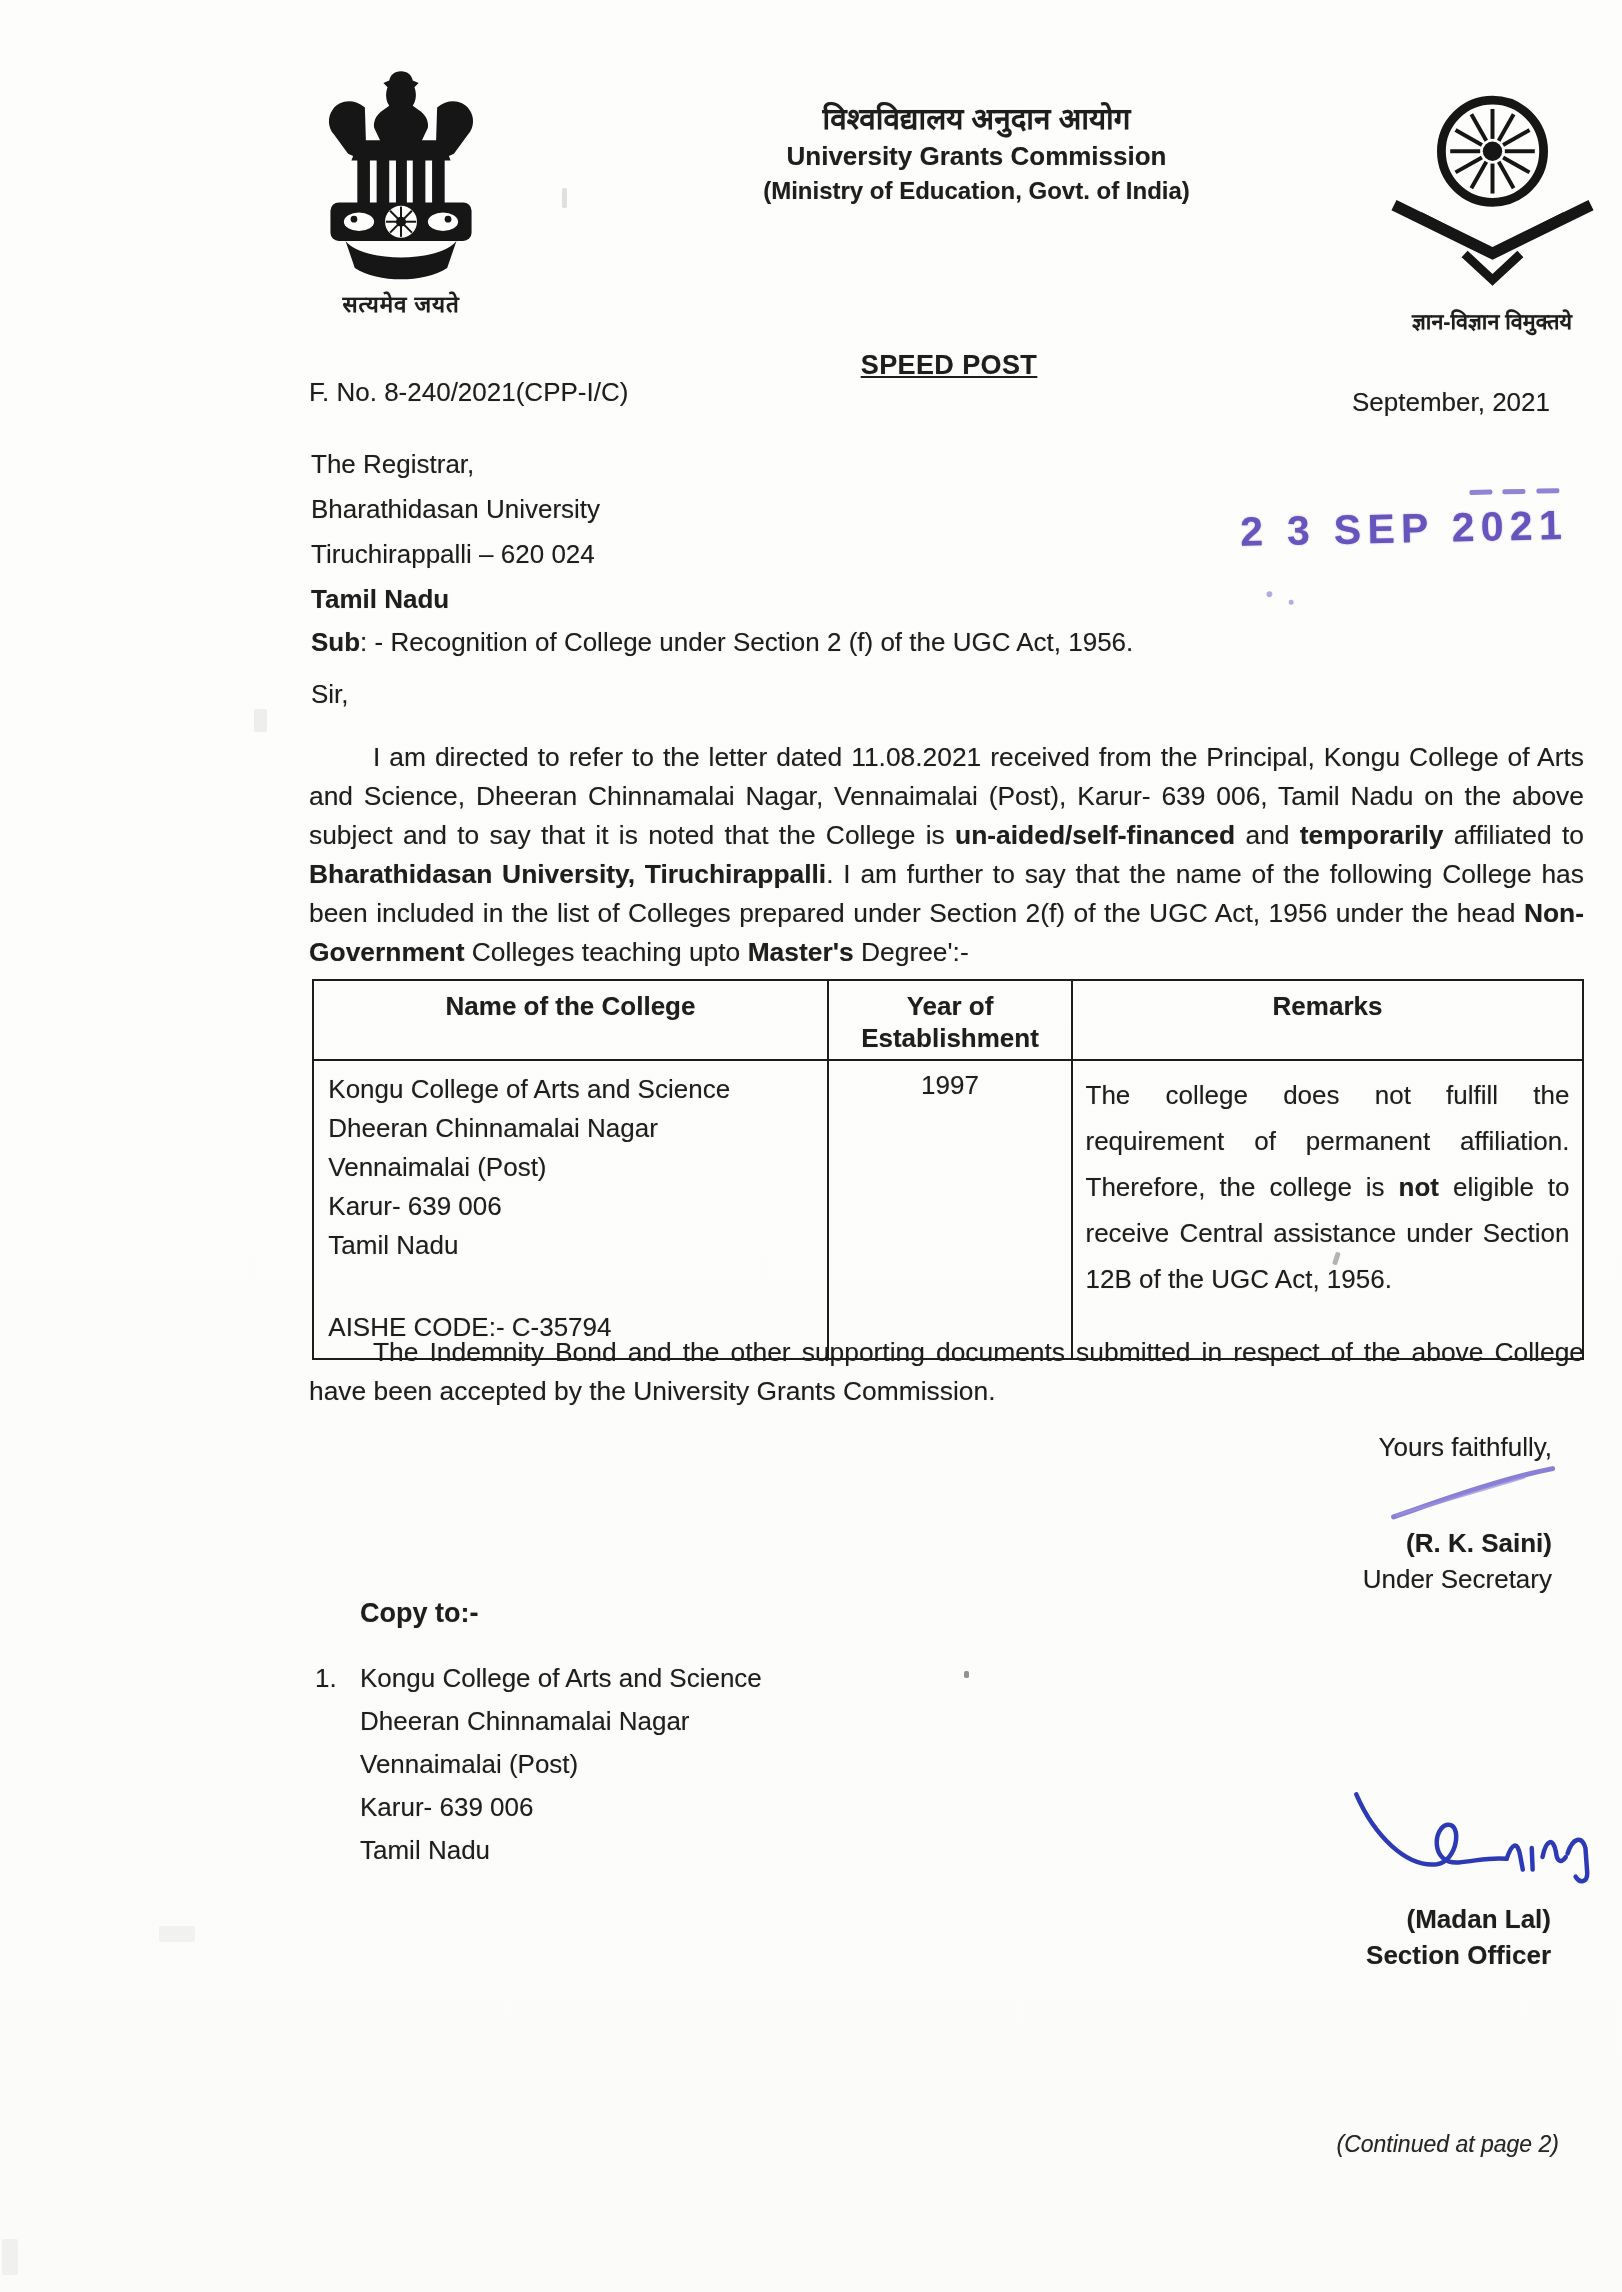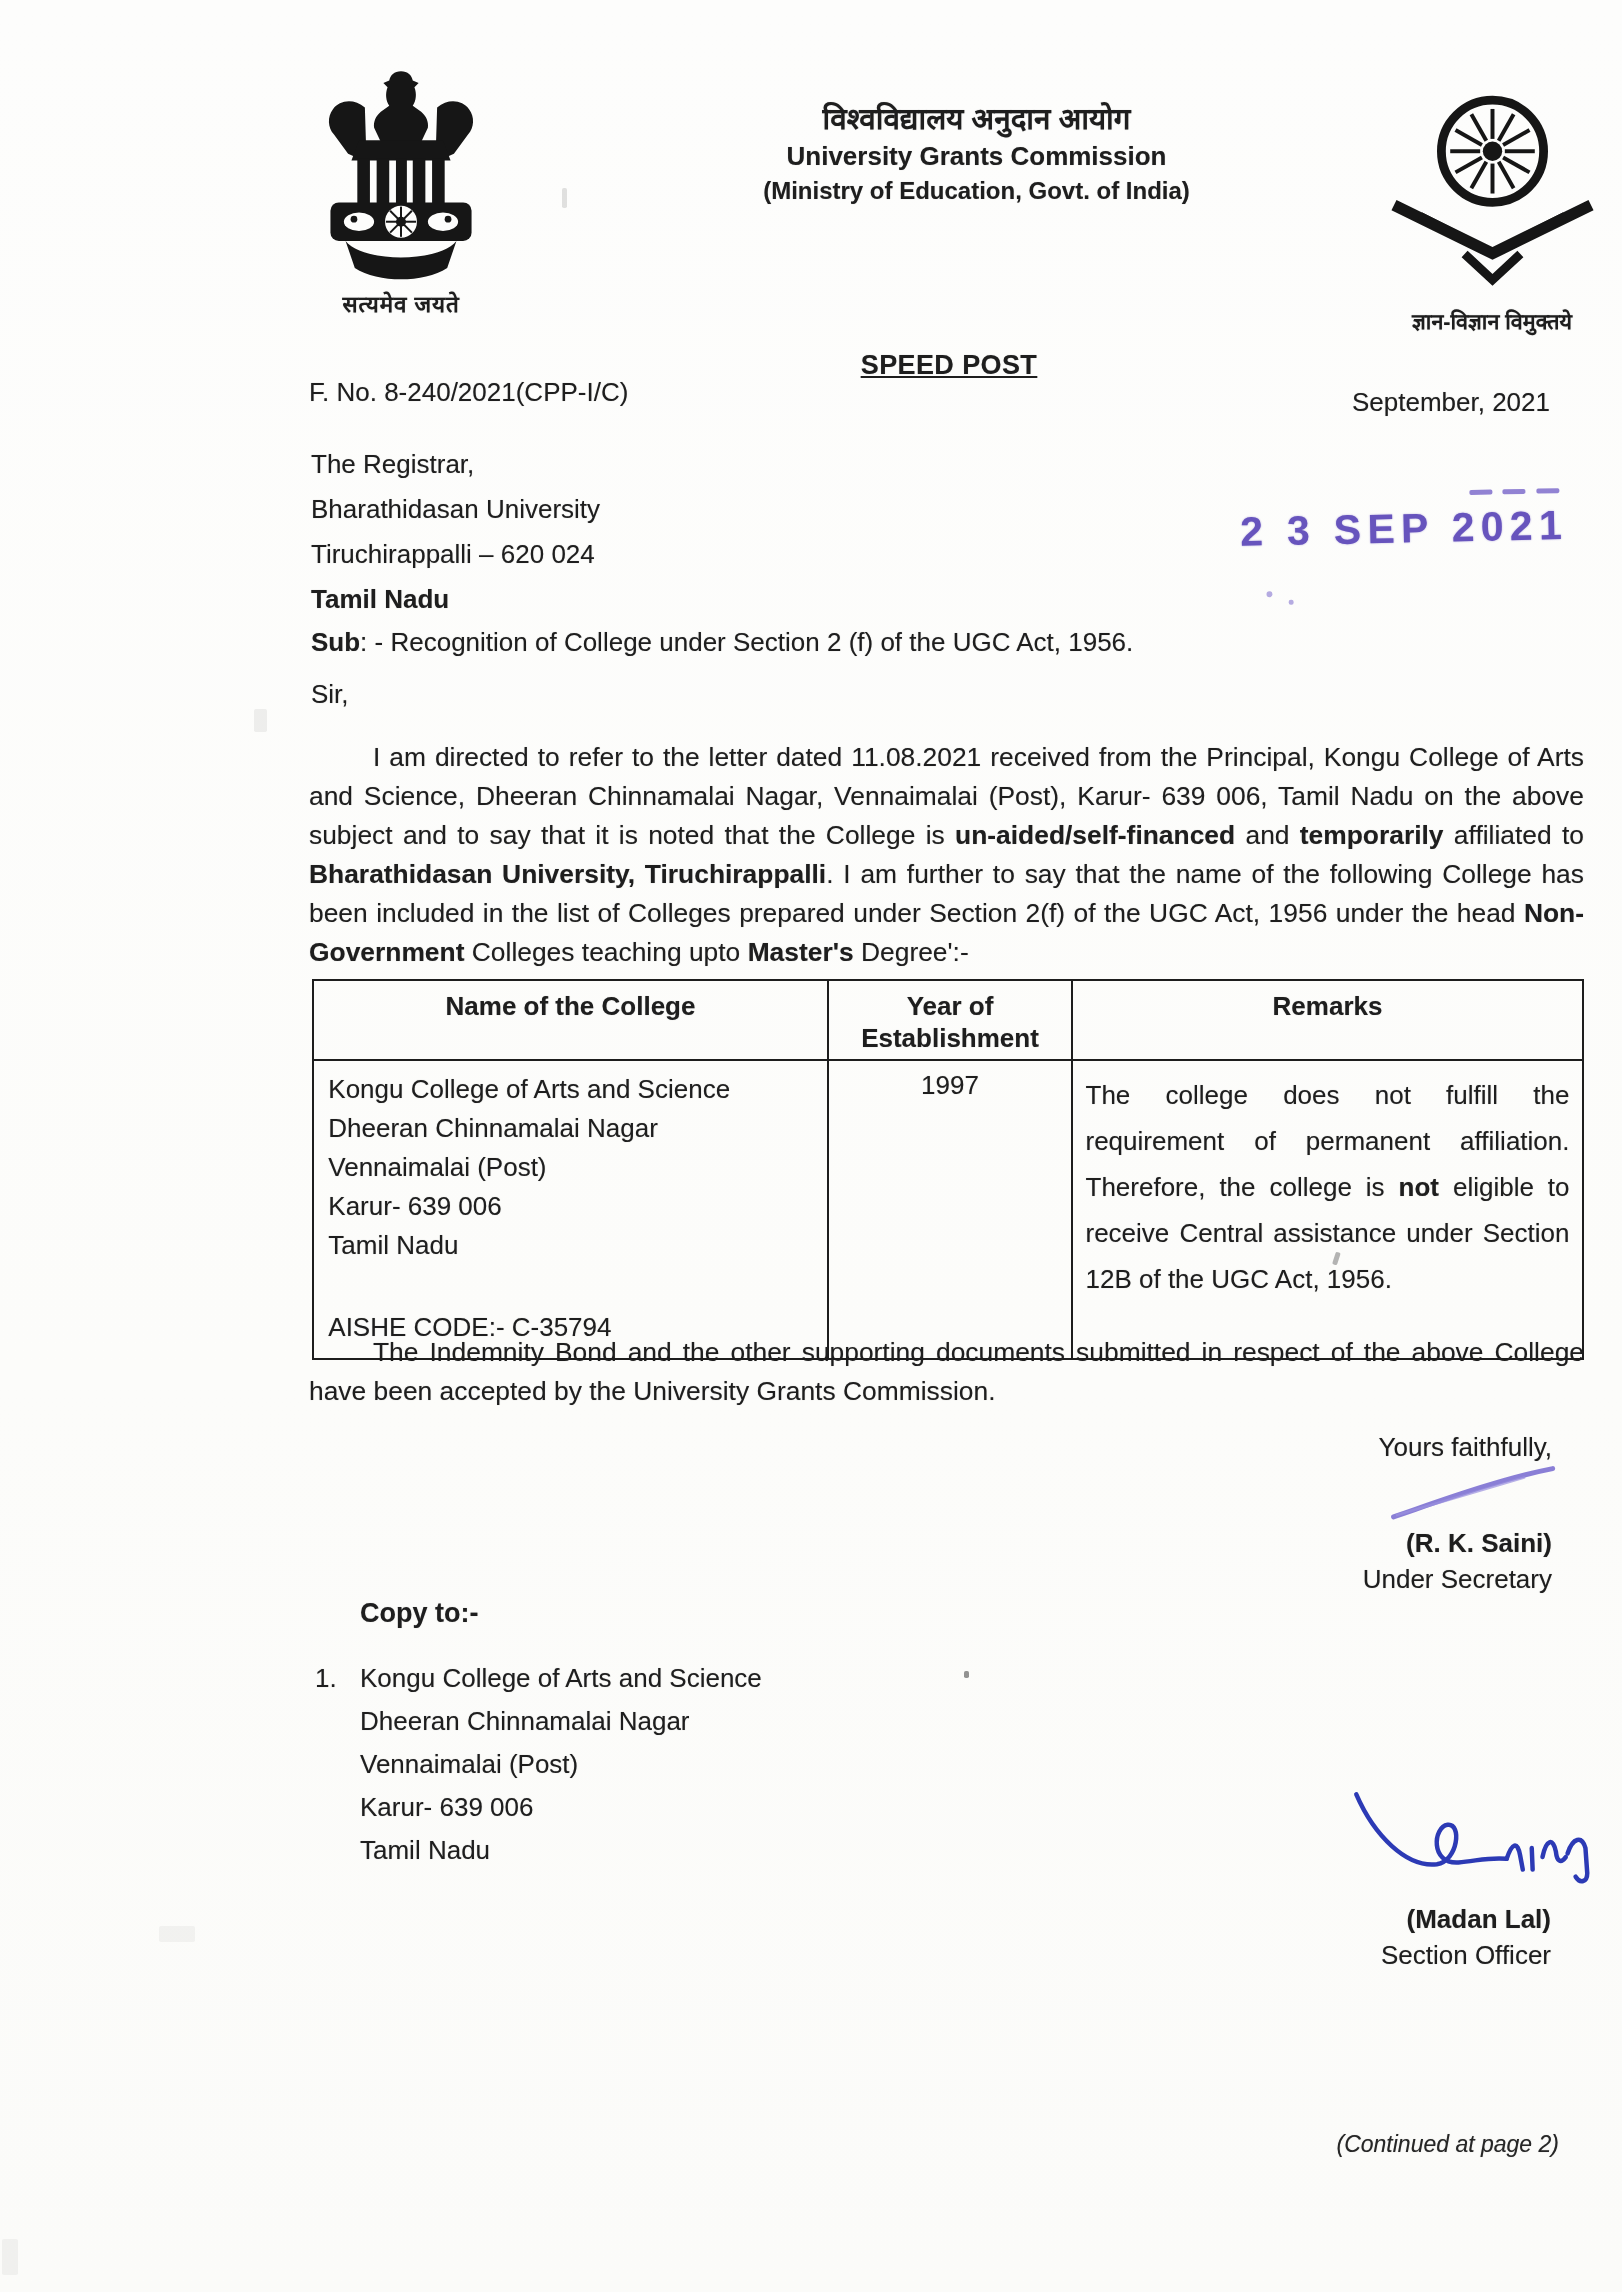--- a/index.html
+++ b/index.html
@@ -71,21 +71,21 @@
   .sig1-svg { right: 63px; top: 1465px; }
   .sig1-name { right: 71px; top: 1528px; width: 287px; text-align: right; font-size: 26px; font-weight: bold; }
   .sig1-title { right: 71px; top: 1564px; width: 287px; text-align: right; font-size: 26px; }
 
   .copy-label { left: 360px; top: 1598px; font-size: 27px; font-weight: bold; }
   .copy-num { left: 315px; top: 1657px; font-size: 26px; line-height: 43px; }
   .copy-lines { left: 360px; top: 1657px; font-size: 26px; line-height: 43px; }
 
   .sig2-svg { left: 1324px; top: 1789px; }
   .sig2-name { right: 72px; top: 1904px; width: 287px; text-align: right; font-size: 26px; font-weight: bold; }
-  .sig2-title { right: 72px; top: 1940px; width: 287px; text-align: right; font-size: 26px; }
+  .sig2-title { right: 72px; top: 1940px; width: 287px; text-align: right; font-size: 26px; font-weight: bold; }
 
   .footer-note { right: 64px; top: 2131px; width: 358px; text-align: right;
                  font-size: 23px; font-style: italic; color: #262626; }
 
   
   .artifact { position: absolute; background: rgba(110,110,110,0.20); border-radius: 1.8px; }
 </style>
 </head>
 <body>
 

